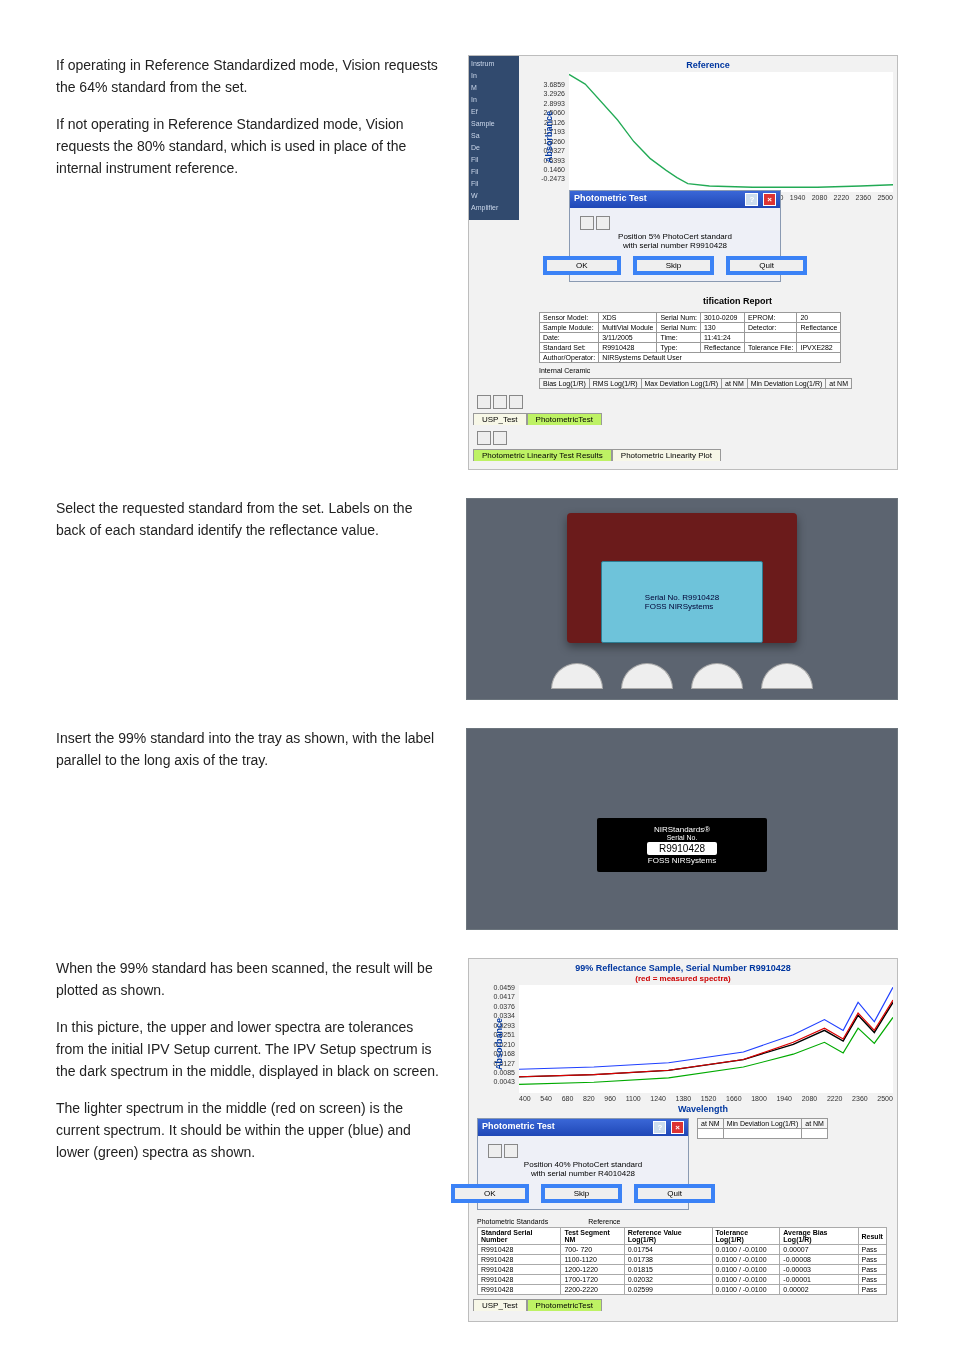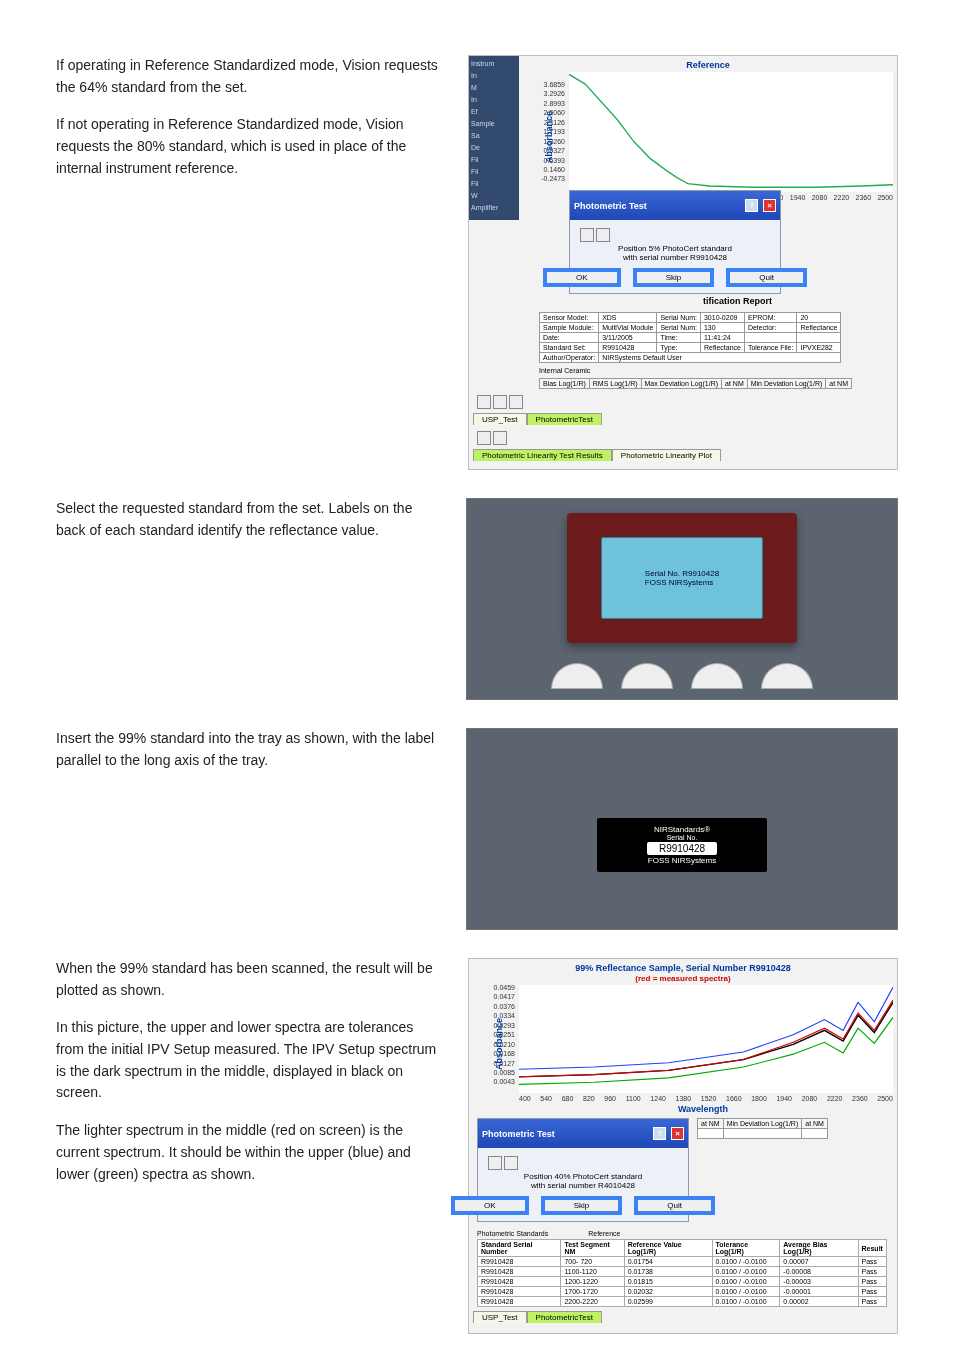--- a/index.html
+++ b/index.html
@@ -51,21 +51,21 @@
   .photo .tray {
     position: absolute;
     left: 50%;
     top: 14px;
     transform: translateX(-50%);
     width: 230px;
     height: 130px;
     background: #6b1b1b;
     border-radius: 4px;
     box-shadow: 0 4px 10px rgba(0,0,0,.4);
-    display:flex;align-items:center;justify-content:center;
+    display:flex;align-items:flex-end;justify-content:center;
   }
   .photo .standard {
     width:160px;height:80px;background:#6ec3da;border:1px solid #2d7c92;border-radius:2px;
     display:flex;align-items:center;justify-content:center;font-size:8px;color:#003;
   }
   .photo .discs { position:absolute;bottom:10px;left:50%;transform:translateX(-50%);display:flex;gap:18px;}
   .photo .disc {width:50px;height:24px;background:#eee;border-radius:50% / 100% 100% 0 0;border:1px solid #aaa;}
   .photo2 .label-card {
     position:absolute;left:50%;top:58%;transform:translate(-50%,-50%);
     width:170px;height:54px;background:#000;color:#fff;border-radius:2px;
@@ -83,21 +83,21 @@
   .chart-title .sub { color:#c00; font-size:8px; }
   .axis-label { position:absolute; color:#0037a0; font-weight:bold; font-size:9px; }
   .yaxis { left:-46px; top:50%; transform:rotate(-90deg);}
   .ticks { display:flex; justify-content:space-between; font-size:7px; color:#333; margin:0 4px 2px 50px;}
   .yticks { position:absolute; left:8px; top:24px; font-size:7px; color:#333; line-height:1.35; text-align:right; width:38px;}
   .dialog {
     margin:2px 6px 6px 60px;
     border:1px solid #8a9ab2;
     background:#eef0f7;
   }
-  .dialog .titlebar{background:linear-gradient(#3a67d7,#1f47b6);color:#fff;font-weight:bold;font-size:9px;padding:8px 4px;display:flex;justify-content:space-between;align-items:center;}
+  .dialog .titlebar{background:linear-gradient(#3a67d7,#1f47b6);color:#fff;font-weight:bold;font-size:9px;padding:2px 4px;display:flex;justify-content:space-between;}
   .dialog .titlebar .winicons span{display:inline-block;width:11px;height:11px;border:1px solid #fff;margin-left:2px;font-size:8px;text-align:center;line-height:11px;}
   .dialog .body{padding:6px;font-size:8px;text-align:center;}
   .dialog .btns{display:flex;gap:12px;justify-content:center;margin-top:6px;}
   .dialog .btn{border:4px solid #3b82f6;background:#efefef;padding:1px 29px;font-size:8px;}
   .mini-table{border-collapse:collapse;margin:4px 6px;font-size:7px;}
   .mini-table td,.mini-table th{border:1px solid #999;padding:1px 3px;text-align:left;background:#fff;}
   .mini-table th{background:#f5f5f5;font-weight:normal;}
   .tabs{display:flex;gap:0;font-size:8px;margin:2px 4px 4px 4px;}
   .tabs .tab{border:1px solid #999;border-bottom:none;padding:1px 8px;background:#f7f7e7;}
   .tabs .tab.active{background:#bef264;}
@@ -306,21 +306,21 @@
           <div class="serial-bg">R9910428</div>
           <div>FOSS NIRSystems</div>
         </div>
       </div>
     </div>
   </div>
 
   <div class="row">
     <div class="left-col">
       <p>When the 99% standard has been scanned, the result will be plotted as shown.</p>
-      <p>In this picture, the upper and lower spectra are tolerances from the initial IPV Setup measured. The IPV Setup spectrum is the dark spectrum in the middle, displayed in black on screen.</p>
+      <p>In this picture, the upper and lower spectra are tolerances from the initial IPV Setup current. The IPV Setup spectrum is the dark spectrum in the middle, displayed in black on screen.</p>
       <p>The lighter spectrum in the middle (red on screen) is the current spectrum. It should be within the upper (blue) and lower (green) spectra as shown.</p>
     </div>
     <div class="right-col">
       <div class="screenshot" style="position:relative;padding-bottom:6px;">
         <div class="chart-title">
           <span>99% Reflectance Sample, Serial Number R9910428</span><br><span class="sub">(red = measured spectra)</span>
         </div>
         <div class="yticks">
           0.0459<br>0.0417<br>0.0376<br>0.0334<br>0.0293<br>0.0251<br>0.0210<br>0.0168<br>0.0127<br>0.0085<br>0.0043
         </div>

